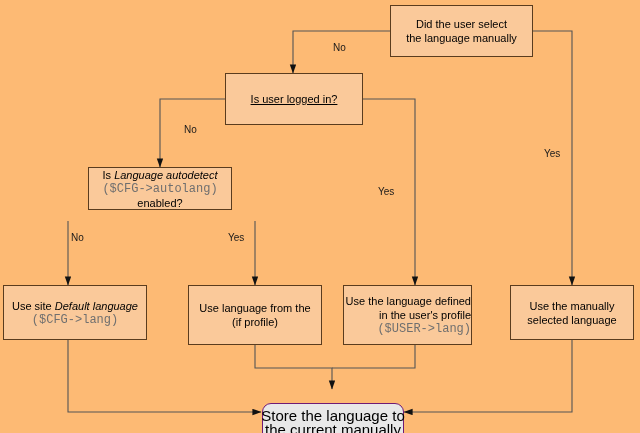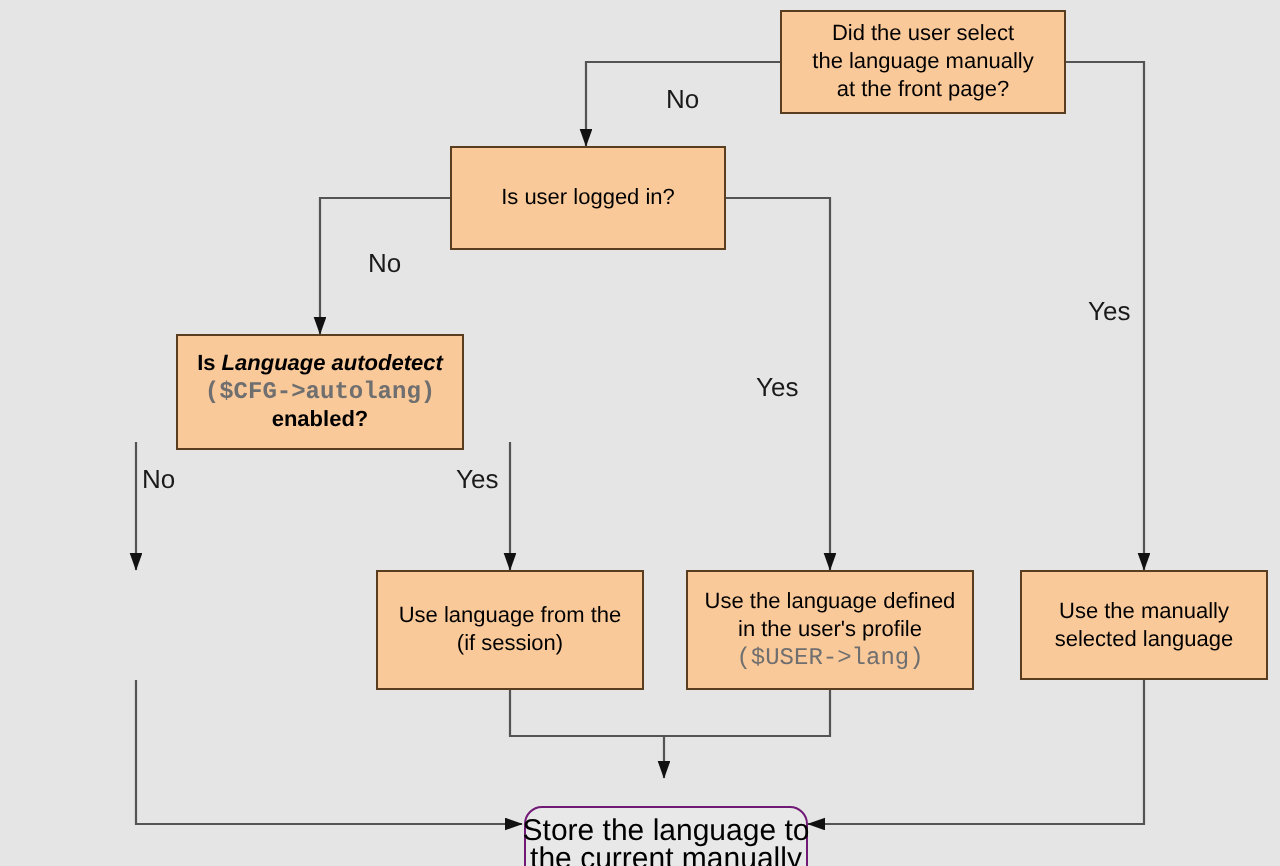--- a/index.html
+++ b/index.html
@@ -4,21 +4,21 @@
 <style>
   html, body {
     margin: 0;
     padding: 0;
     background: #ffffff;
   }
   #canvas {
     position: relative;
     width: 640px;
     height: 433px;
-    background: #e5e5e5;
+    background: #fdba74;
     overflow: hidden;
     font-family: "Liberation Sans", sans-serif;
   }
   #edges {
     position: absolute;
     left: 0;
     top: 0;
     width: 640px;
     height: 433px;
   }
@@ -52,21 +52,21 @@
   }
   .terminal {
     background: #e8e8e8;
     border: 1px solid #701a75;
     border-radius: 9px;
     font-size: 15px;
     margin-top: 13px;
   }
   .edge-label {
     position: absolute;
-    font-size: 13px;
+    font-size: 10px;
     color: #1a1a1a;
     z-index: 3;
     white-space: nowrap;
   }
 </style>
 </head>
 <body>
 
 <div id="canvas">
 
@@ -96,42 +96,47 @@
 
       <path d="M415,345 L415,368 L332,368"></path>
 
       <path d="M572,340 L572,412 L404,412" marker-end="url(#arrow)"></path>
     </g>
   </svg>
 
   <div class="node" style="left:390px; top:5px; width:143px; height:52px;">
     <span class="ln">Did the user select</span>
     <span class="ln">the language manually</span>
-    <span class="ln">at the front page?</span>
   </div>
 
-  <div class="node" style="left:225px; top:73px; width:138px; height:52px;">
+  <div class="node" style="left:225px; top:73px; width:138px; height:52px;text-decoration:underline;">
     <span class="ln">Is user logged in?</span>
   </div>
 
-  <div class="node" style="left:88px; top:167px; width:144px; height:58px;font-weight:bold;">
+  <div class="node" style="left:88px; top:167px; width:144px; height:43px;">
     <span class="ln">
       <span>Is </span><span class="ital">Language autodetect</span>
     </span>
     <span class="ln code">($CFG-&gt;autolang)</span>
     <span class="ln">enabled?</span>
   </div>
 
+  <div class="node" style="left:3px; top:285px; width:144px; height:55px;">
+    <span class="ln">
+      <span>Use site </span><span class="ital">Default language</span>
+    </span>
+    <span class="ln code">($CFG-&gt;lang)</span>
+  </div>
 
   <div class="node" style="left:188px; top:285px; width:134px; height:60px;">
     <span class="ln">Use language from the</span>
-    <span class="ln">(if session)</span>
+    <span class="ln">(if profile)</span>
   </div>
 
-  <div class="node" style="left:343px; top:285px; width:144px; height:60px;">
+  <div class="node" style="left:343px; top:285px; width:129px; height:60px;align-items:flex-end;">
     <span class="ln">Use the language defined</span>
     <span class="ln">in the user's profile</span>
     <span class="ln code">($USER-&gt;lang)</span>
   </div>
 
   <div class="node" style="left:510px; top:285px; width:124px; height:55px;">
     <span class="ln">Use the manually</span>
     <span class="ln">selected language</span>
   </div>
 

